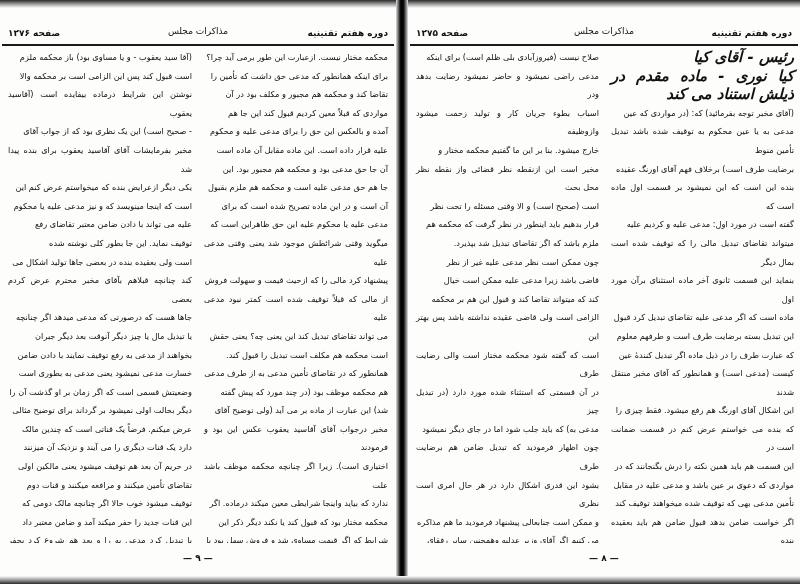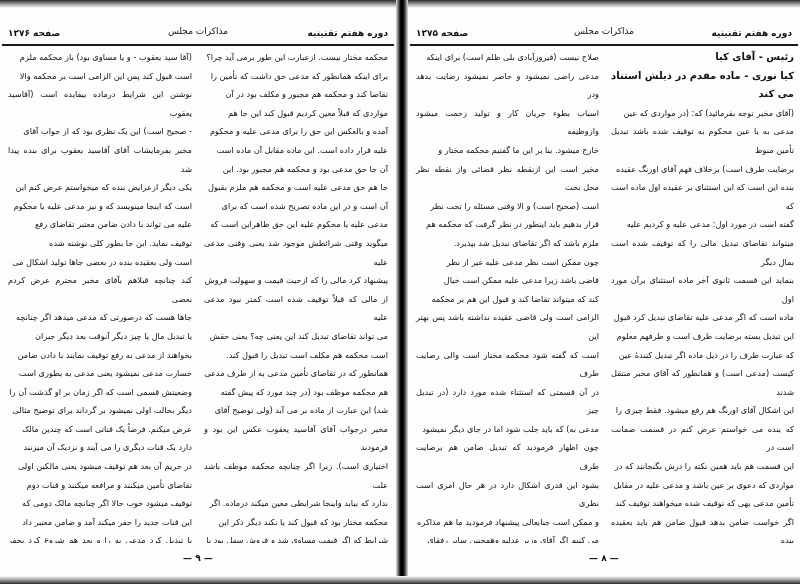--- a/index.html
+++ b/index.html
@@ -16,21 +16,21 @@
   .page.left { left: 2px; width: 392px; }
   .page.right { left: 410px; width: 388px; }
   .header { position: relative; height: 18px; font-size: 9px; line-height: 18px; }
   .header .session { position: absolute; right: 6px; top: 6px; font-weight: bold; }
   .header .title { position: absolute; left: 0; right: 0; top: 4px; text-align: center; font-weight: normal; }
   .header .pageno { position: absolute; left: 6px; top: 6px; font-weight: bold; }
   .rule { position: absolute; top: 26px; left: 0; right: 0; height: 2px; background: #1a1a1a; }
   .cols { position: absolute; top: 30px; left: 0; right: 0; bottom: 20px; display: flex; flex-direction: row; }
   .col { flex: 1; padding: 0 6px; font-size: 8.2px; line-height: 18.6px; text-align: justify; overflow: hidden; }
   .col p { margin: 0; }
-  .col .speaker { font-weight: bold; font-size: 10px; }
+  .col .speaker { font-weight: bold; font-size: 15px; font-style: italic; }
   .footer { position: absolute; bottom: 0; left: 0; right: 0; text-align: center; font-size: 9px; font-weight: bold; direction: ltr; }
   .page.right .cols .col:first-child { padding-right: 4px; }
 </style>
 </head>
 <body>
 
 <div class="spread">
   <div class="top-shadow"></div>
 
   <div class="page left">
@@ -105,21 +105,21 @@
       <span class="pageno">صفحه ۱۲۷۵</span>
     </div>
     <div class="rule"></div>
     <div class="cols">
       <div class="col">
           <p class="speaker">رئیس - آقای کیا</p>
           <p class="speaker">کیا نوری - ماده مقدم در ذیلش استناد می کند</p>
           <p class="line">(آقای مخبر توجه بفرمائید) که: (در مواردی که عین</p>
           <p class="line">مدعی به یا عین محکوم به توقیف شده باشد تبدیل تأمین منوط</p>
           <p class="line">برضایت طرف است) برخلاف فهم آقای اورنگ عقیده</p>
-          <p class="line">بنده این است که این استثنای بر عقیده اول ماده است که</p>
+          <p class="line">بنده این است که این نمیشود بر قسمت اول ماده است که</p>
           <p class="line">گفته است در مورد اول: مدعی علیه و کردیم علیه</p>
           <p class="line">میتواند تقاضای تبدیل مالی را که توقیف شده است بمال دیگر</p>
           <p class="line">بنماید این قسمت ثانوی آخر ماده استثنای برآن مورد اول</p>
           <p class="line">ماده است که اگر مدعی علیه تقاضای تبدیل کرد قبول</p>
           <p class="line">این تبدیل بسته برضایت طرف است و طرفهم معلوم</p>
           <p class="line">که عبارت طرف را در ذیل ماده اگر تبدیل کنندهٔ عین</p>
           <p class="line">کیست (مدعی است) و همانطور که آقای مخبر منتقل شدند</p>
           <p class="line">این اشکال آقای اورنگ هم رفع میشود. فقط چیزی را</p>
           <p class="line">که بنده می خواستم عرض کنم در قسمت ضمانت است در</p>
           <p class="line">این قسمت هم باید همین نکته را درش بگنجانند که در</p>

